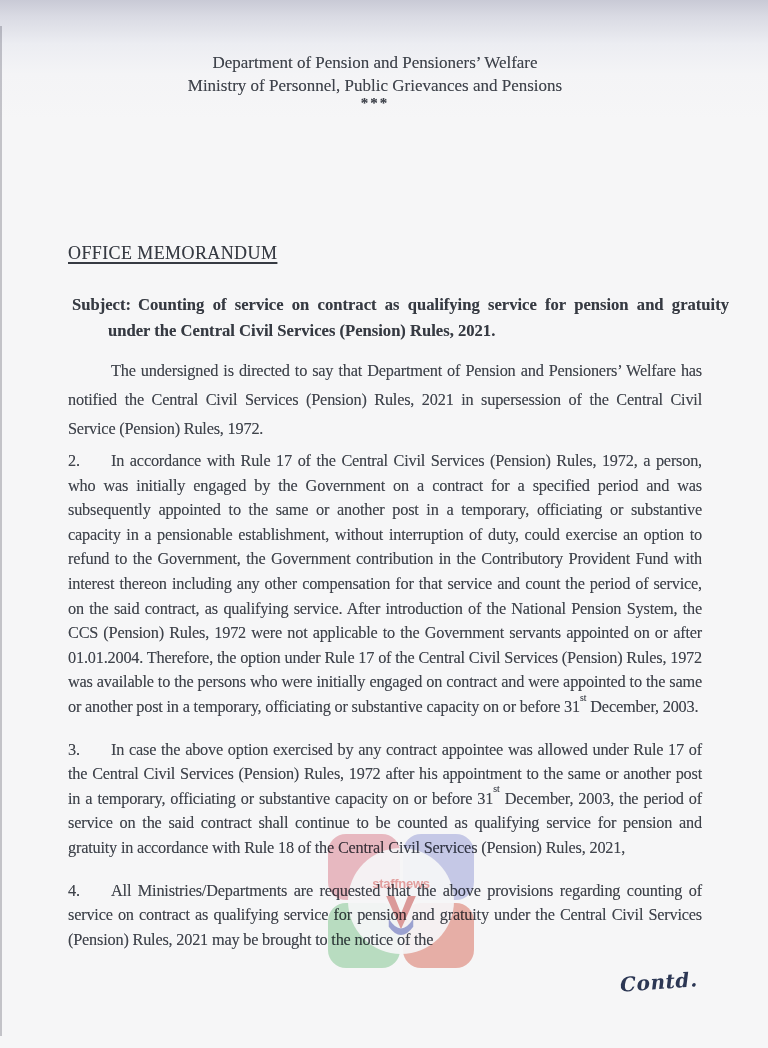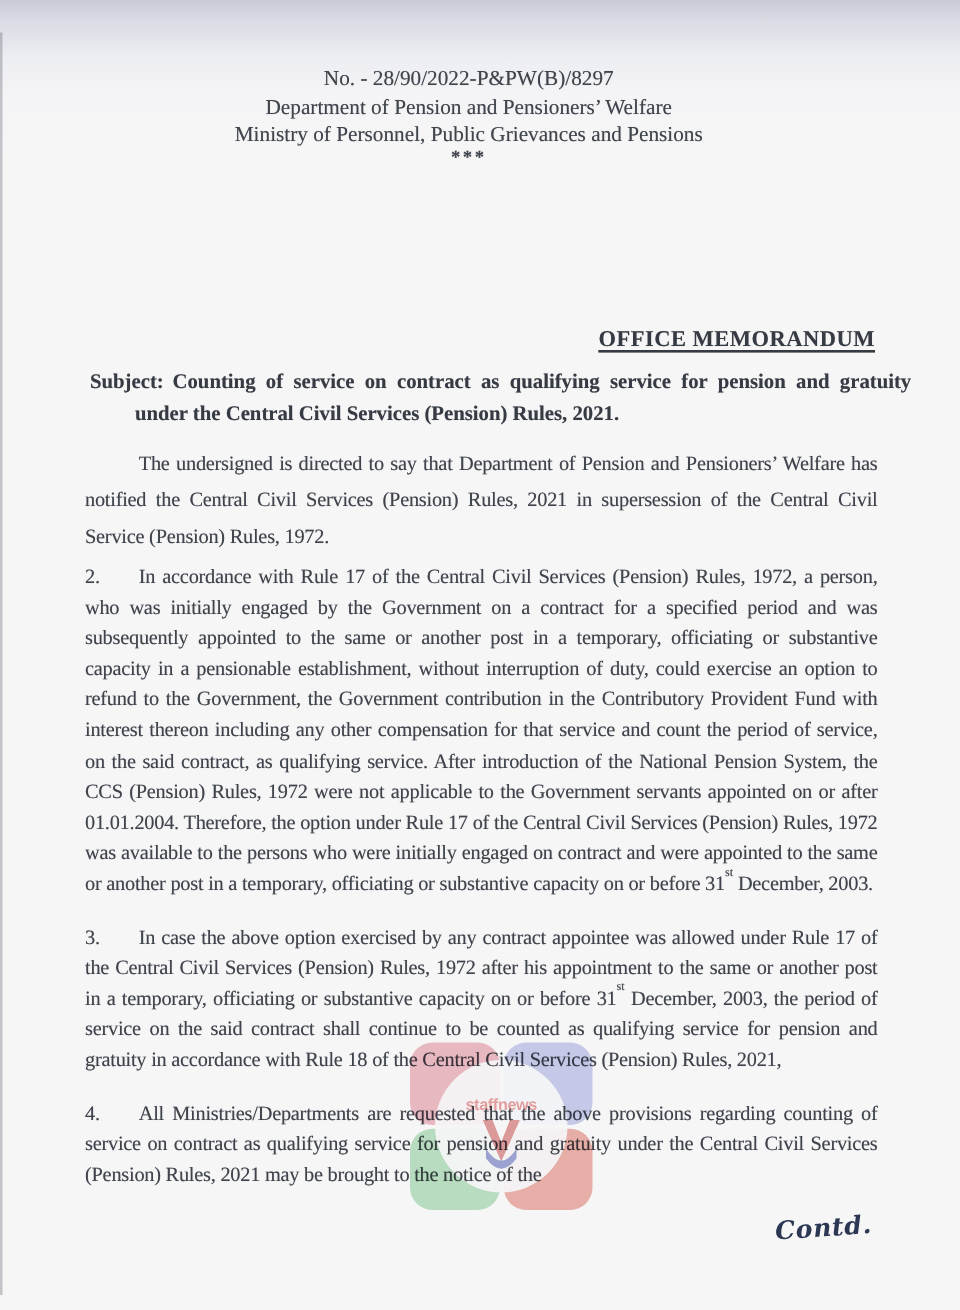--- a/index.html
+++ b/index.html
@@ -16,22 +16,22 @@
   
   .hdr { position:absolute; top:52px; left:115px; width:520px; text-align:center;
     font-size:17px; line-height:22.5px; }
   .hdr-stars { font-size:15px; line-height:13px; letter-spacing:2px; font-weight:bold; }
 
   
   .addr { position:absolute; top:164px; left:70px; width:620px; text-align:right;
     font-size:17px; line-height:24.5px; white-space:pre-wrap; }
 
   
-  .om-title { position:absolute; top:261px; left:68px; width:632px; text-align:right;
-    font-weight:bold; font-size:18px; letter-spacing:0.4px; color:#363a42;
+  .om-title { position:absolute; top:243px; left:68px; width:632px; text-align:left;
+    font-weight:normal; font-size:18px; letter-spacing:0.4px; color:#363a42;
     text-decoration:underline; text-underline-offset:3px; text-decoration-thickness:1.5px; }
 
   
   .subject { position:absolute; top:292px; left:72px; width:621px; margin:0;
     font-weight:bold; font-size:16.6px; line-height:26px; color:#363a42;
     text-align:justify; padding-left:36px; text-indent:-36px; }
   .subj-label { margin-right:7px; }
 
   
   .body { position:absolute; top:356px; left:68px; width:634px;
@@ -65,21 +65,20 @@
   .t { text-shadow:inherit; }
 </style>
 </head>
 <body>
 
 <div class="page">
 
   <div class="edge-line"></div>
 
   <div class="hdr">
-    <div class="hdr-line">No. - 28/90/2022-P&amp;PW(B)/8297</div>
     <div class="hdr-line">Department of Pension and Pensioners’ Welfare</div>
     <div class="hdr-line">Ministry of Personnel, Public Grievances and Pensions</div>
     <div class="hdr-stars">***</div>
   </div>
 
 
   <div class="om-title">OFFICE MEMORANDUM</div>
 
   <p class="subject"><span class="subj-label">Subject:</span><span>Counting of service on contract as qualifying service for pension and gratuity under the Central Civil Services (Pension) Rules, 2021.</span></p>
 

